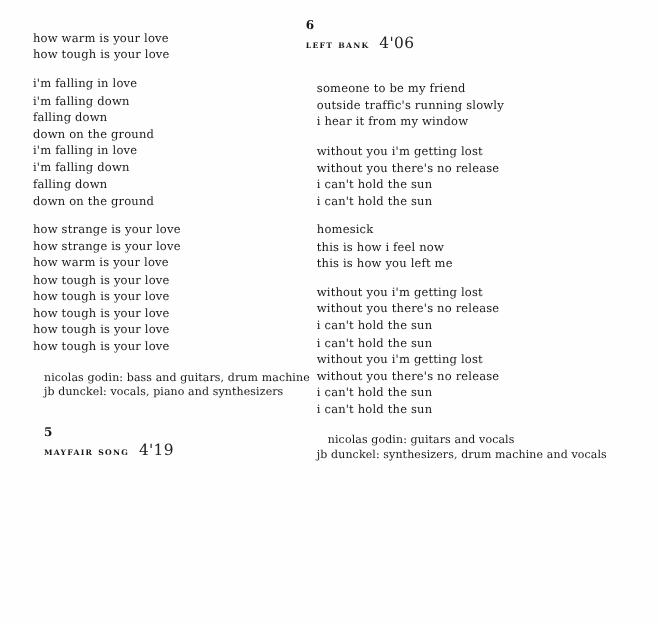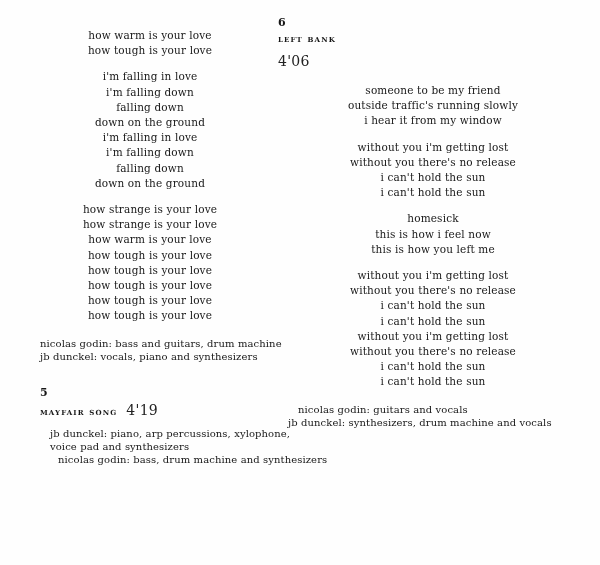--- a/index.html
+++ b/index.html
@@ -37,21 +37,20 @@
     color: #171717;
   }
   .lyric-line {
     font-size: 10.5px;
     line-height: 15.2px;
     letter-spacing: 0.15px;
     white-space: pre;
   }
   .stanza {
     margin-bottom: 11px;
-    text-align: center;
   }
   .credits {
     margin-top: 13px;
   }
   .credit-line {
     font-size: 10px;
     line-height: 13px;
     letter-spacing: 0.1px;
     white-space: pre;
   }
@@ -83,21 +82,21 @@
   }
   .track-dur {
     font-size: 14px;
     font-family: "DejaVu Serif", serif;
     letter-spacing: 0.3px;
     color: #222;
     text-align: center;
   }
   .top-pad-left { padding-top: 28px; }
   .top-pad-right { padding-top: 15px; }
-  .right-head .track-title-row { margin-bottom: 14px; flex-direction: column; }
+  .right-head .track-title-row { margin-bottom: 26px; }
 </style>
 </head>
 <body>
 
 <div class="page">
 
   <div class="col col-left">
     <div class="top-pad-left"></div>
 
     <div class="stanza">
@@ -133,25 +132,20 @@
     </div>
 
     <div class="track-head">
       <div class="track-num credit-indent-1">5</div>
       <div class="track-title-row credit-indent-1">
         <span class="track-title">Mayfair Song</span>
         <span class="track-dur">4'19</span>
       </div>
     </div>
 
-    <div class="credits" style="margin-top:0">
-      <div class="credit-line credit-indent-2">jb dunckel: piano, arp percussions, xylophone,</div>
-      <div class="credit-line credit-indent-2">voice pad and synthesizers</div>
-      <div class="credit-line credit-indent-3">nicolas godin: bass, drum machine and synthesizers</div>
-    </div>
   </div>
 
   <div class="col col-right">
     <div class="top-pad-right"></div>
 
     <div class="right-head">
       <div class="track-num">6</div>
       <div class="track-title-row">
         <span class="track-title">Left Bank</span>
         <span class="track-dur">4'06</span>

